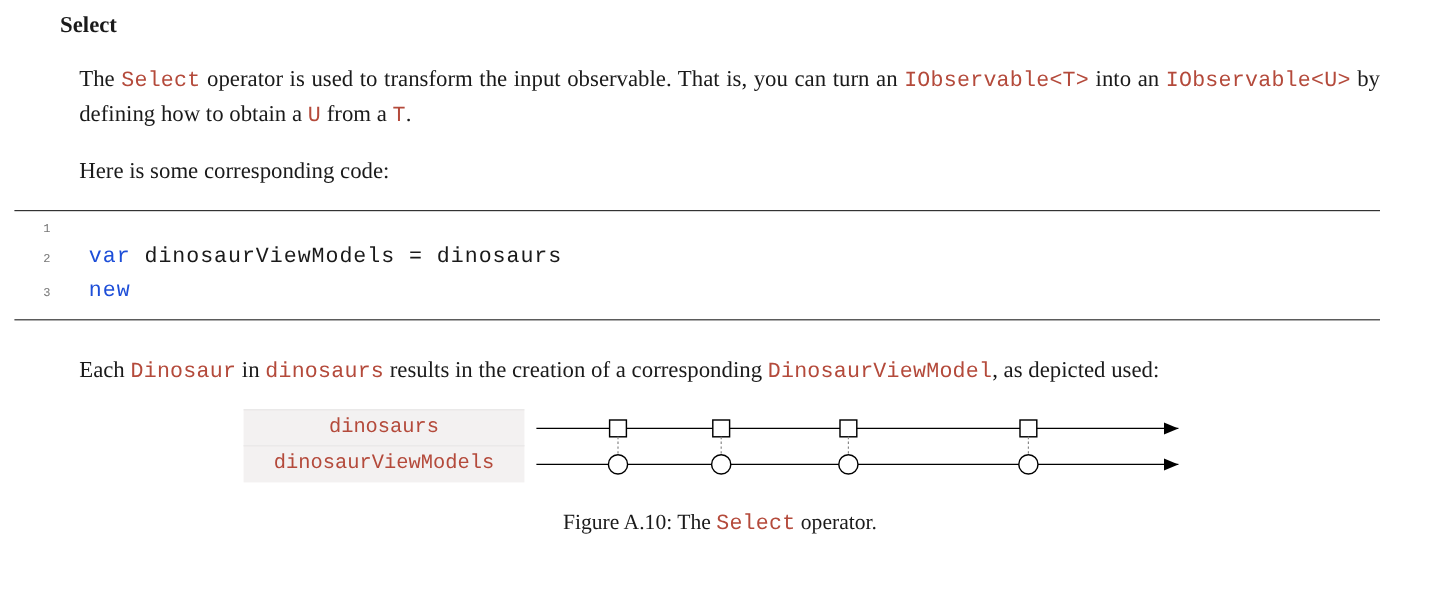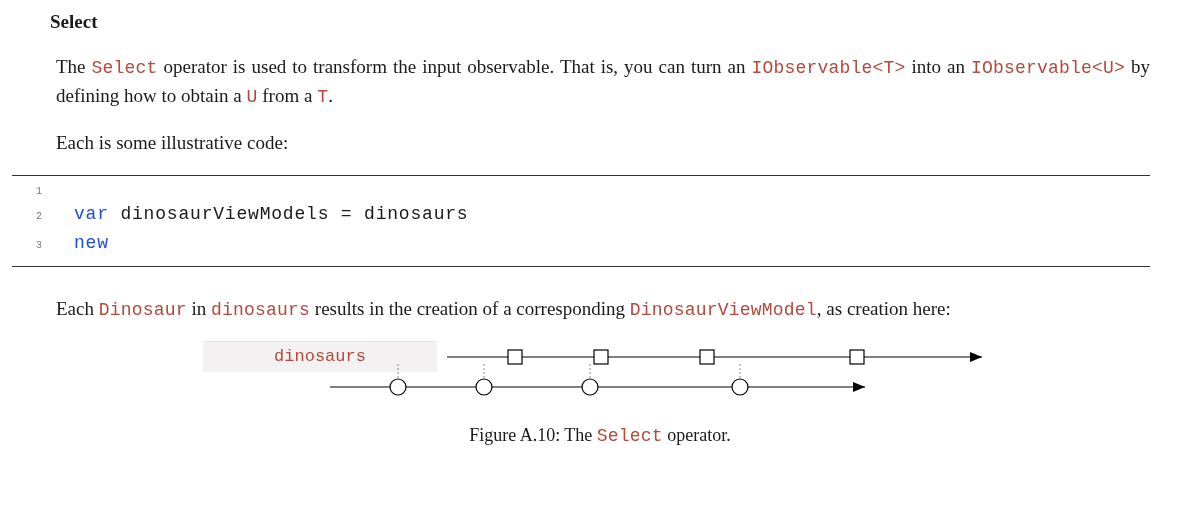--- a/index.html
+++ b/index.html
@@ -11,21 +11,21 @@
       width: 1200px;
       box-sizing: border-box;
       line-height: 1.5;
     }
     h3 {
       font-weight: bold;
       font-size: 19px;
       margin: 0 0 16px 0;
     }
     p {
-      margin: 0 0 18px 6px;
+      margin: 0 0 18px 16px;
       text-align: justify;
     }
     .code-inline {
       font-family: 'Consolas', 'Courier New', monospace;
       color: #b44a3b;
       font-size: 18px;
       letter-spacing: 0.2px;
     }
     .code-block-wrap {
       margin: 18px 0 28px -38px;
@@ -88,53 +88,54 @@
   </style>
 </head>
 <body>
 
 <h3>Select</h3>
 
 <p>
   <span>The </span><span class="code-inline">Select</span><span> operator is used to transform the input observable.  That is, you can turn an </span><span class="code-inline">IObservable&lt;T&gt;</span><span> into an </span><span class="code-inline">IObservable&lt;U&gt;</span><span> by defining how to obtain a </span><span class="code-inline">U</span><span> from a </span><span class="code-inline">T</span><span>.</span>
 </p>
 
-<p>Each is some illustrative code:</p>
+<p>Here is some corresponding code:</p>
 
 <div class="code-block-wrap">
   <div class="code-line">
     <span class="lineno">1</span>
   </div>
   <div class="code-line">
     <span class="lineno">2</span><span class="kw">var</span><span> dinosaurViewModels = dinosaurs</span>
   </div>
   <div class="code-line">
     <span class="lineno">3</span><span class="kw">new</span>
   </div>
 </div>
 
 <p>
-  <span>Each </span><span class="code-inline">Dinosaur</span><span> in </span><span class="code-inline">dinosaurs</span><span> results in the creation of a corresponding </span><span class="code-inline">DinosaurViewModel</span><span>, as creation here:</span>
+  <span>Each </span><span class="code-inline">Dinosaur</span><span> in </span><span class="code-inline">dinosaurs</span><span> results in the creation of a corresponding </span><span class="code-inline">DinosaurViewModel</span><span>, as depicted used:</span>
 </p>
 
 <div class="marble-figure">
   <div class="marble-row">
     <div class="marble-label">dinosaurs</div>
     <div class="marble-track">
       <svg width="560" height="30">
         <line x1="10" y1="15" x2="545" y2="15" stroke="#000" stroke-width="1.2"></line>
         <polygon points="545,15 533,10 533,20" fill="#000"></polygon>
         <rect x="71" y="8" width="14" height="14" fill="#fff" stroke="#000" stroke-width="1.2"></rect>
         <rect x="157" y="8" width="14" height="14" fill="#fff" stroke="#000" stroke-width="1.2"></rect>
         <rect x="263" y="8" width="14" height="14" fill="#fff" stroke="#000" stroke-width="1.2"></rect>
         <rect x="413" y="8" width="14" height="14" fill="#fff" stroke="#000" stroke-width="1.2"></rect>
       </svg>
     </div>
   </div>
   <div class="marble-row">
+    <div class="marble-label">dinosaurViewModels</div>
     <div class="marble-track">
       <svg width="560" height="30" style="overflow:visible">
         <line x1="78" y1="-8" x2="78" y2="8" stroke="#888" stroke-width="1" stroke-dasharray="2,2"></line>
         <line x1="164" y1="-8" x2="164" y2="8" stroke="#888" stroke-width="1" stroke-dasharray="2,2"></line>
         <line x1="270" y1="-8" x2="270" y2="8" stroke="#888" stroke-width="1" stroke-dasharray="2,2"></line>
         <line x1="420" y1="-8" x2="420" y2="8" stroke="#888" stroke-width="1" stroke-dasharray="2,2"></line>
         <line x1="10" y1="15" x2="545" y2="15" stroke="#000" stroke-width="1.2"></line>
         <polygon points="545,15 533,10 533,20" fill="#000"></polygon>
         <circle cx="78" cy="15" r="8" fill="#fff" stroke="#000" stroke-width="1.2"></circle>
         <circle cx="164" cy="15" r="8" fill="#fff" stroke="#000" stroke-width="1.2"></circle>

